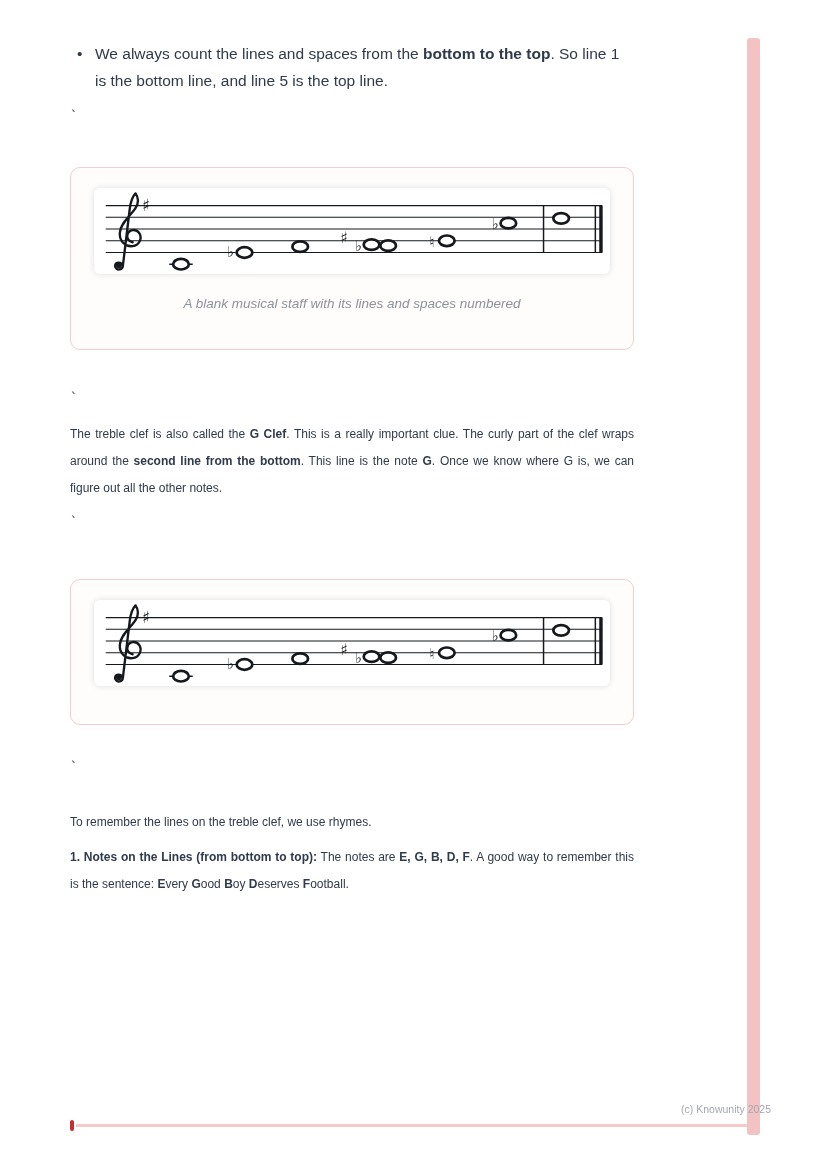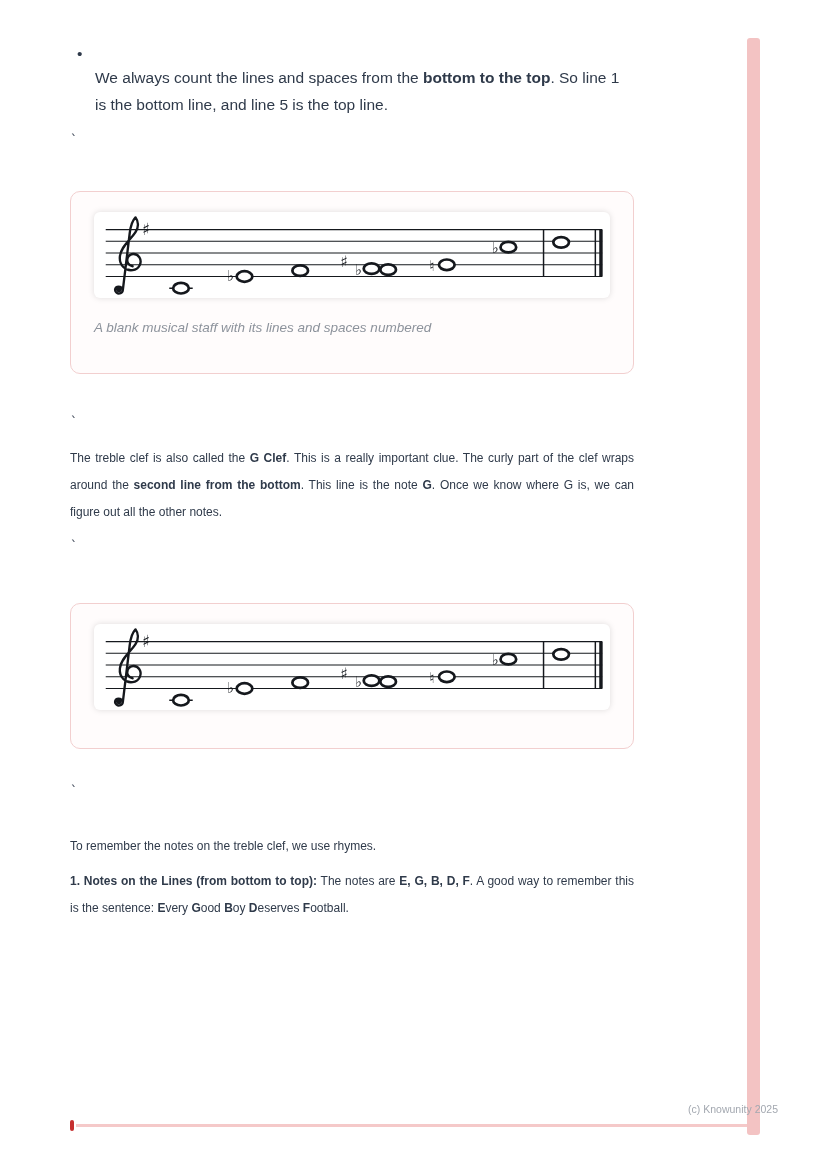--- a/index.html
+++ b/index.html
@@ -6,21 +6,21 @@
   html,body { background:#ffffff; }
   .page {
     position:relative; width:828px; height:1171px; background:#ffffff;
     overflow:hidden; font-family:"Liberation Sans", sans-serif;
     color:var(--body-text, #2f3a4a);
   }
   .content { position:absolute; left:70px; top:0; width:564px; }
 
   .bullet-item { display:flex; margin-top:40px; font-size:15.5px; line-height:27px; }
   .bullet-dot { width:25px; padding-left:7px; flex:none; }
-  .bullet-text { flex:1;margin-top:24px; }
+  .bullet-text { flex:1; }
 
   .tick { font-size:13px; line-height:15px; color:#3a4454;
           font-family:"DejaVu Sans Mono", monospace; }
   .t1 { margin-top:14px; }
   .t2 { margin-top:40px; }
   .t3 { margin-top:12px; }
   .t4 { margin-top:34px; }
 
   .figure-card {
     border:1px solid var(--card-border, #f2cfcf);
@@ -29,41 +29,41 @@
   }
   .fig1 { margin-top:44px; }
   .fig2 { margin-top:50px; }
   .staff-image {
     background:#ffffff; border-radius:6px; height:86px; width:100%;
     box-shadow:0 0 6px rgba(0,0,0,0.13);
     overflow:hidden;
   }
   .staff-image svg { display:block; width:100%; height:86px; }
   .caption {
-    margin-top:22px; font-style:italic;
+    margin-top:22px; text-align:center; font-style:italic;
     font-size:13.5px; color:var(--caption, #8d939c);
   }
 
   .heading { margin-top:40px; font-size:21px; font-weight:700;
              color:var(--accent, #e4574e); }
 
   .para { font-size:12px; line-height:27px; }
   .justify { text-align:justify; }
   .p-clef { margin-top:16px; }
   .p-rhymes { margin-top:35px; }
   .p-lines { margin-top:8px; }
   .p-spaces { margin-top:17px; }
   .para b, .bullet-text b { font-weight:700; }
 
   .stripe {
     position:absolute; left:747px; top:38px; width:13px; height:1097px;
     background:var(--stripe, #f3c3c3); border-radius:3px; z-index:1;
   }
   .footer {
-    position:absolute; top:1103px; right:50px; z-index:2;
+    position:absolute; top:1103px; right:57px; z-index:2;
     font-size:10.5px; color:var(--footer, #a3a8b0);
   }
   .progress-tick {
     position:absolute; left:70px; top:1120px; width:4px; height:11px;
     background:var(--progress-red, #c62f2f); border-radius:2px;
   }
   .progress-track {
     position:absolute; left:76px; top:1124px; width:679px; height:3px;
     background:var(--progress-track, #f5c9c9);
   }
@@ -164,21 +164,21 @@
     <ellipse cx="357" cy="54" rx="8" ry="5.4" fill="#ffffff" stroke="#15181d" stroke-width="2.8"></ellipse>
     <text x="403" y="42" font-size="15" fill="#15181d" font-family="DejaVu Sans, sans-serif">♭</text>
     <ellipse cx="420" cy="36" rx="8" ry="5.4" fill="#ffffff" stroke="#15181d" stroke-width="2.8"></ellipse>
     <ellipse cx="474" cy="31" rx="8" ry="5.4" fill="#ffffff" stroke="#15181d" stroke-width="2.8"></ellipse>
   </svg>
 </div>
     </figure>
 
     <div class="tick t4">`</div>
 
-    <p class="para p-rhymes">To remember the notes on the treble clef, we use rhymes.</p>
+    <p class="para p-rhymes">To remember the lines on the treble clef, we use rhymes.</p>
 
     <p class="para justify p-lines"><b>1. Notes on the Lines (from bottom to top):</b><span> The notes are </span><b>E, G, B, D, F</b><span>. A good way to remember this is the sentence: </span><b>E</b><span>very </span><b>G</b><span>ood </span><b>B</b><span>oy </span><b>D</b><span>eserves </span><b>F</b><span>ootball.</span></p>
 
 
   </div>
 
   <div class="stripe"></div>
   <div class="footer">(c) Knowunity 2025</div>
   <div class="progress-tick"></div>
   <div class="progress-track"></div>

